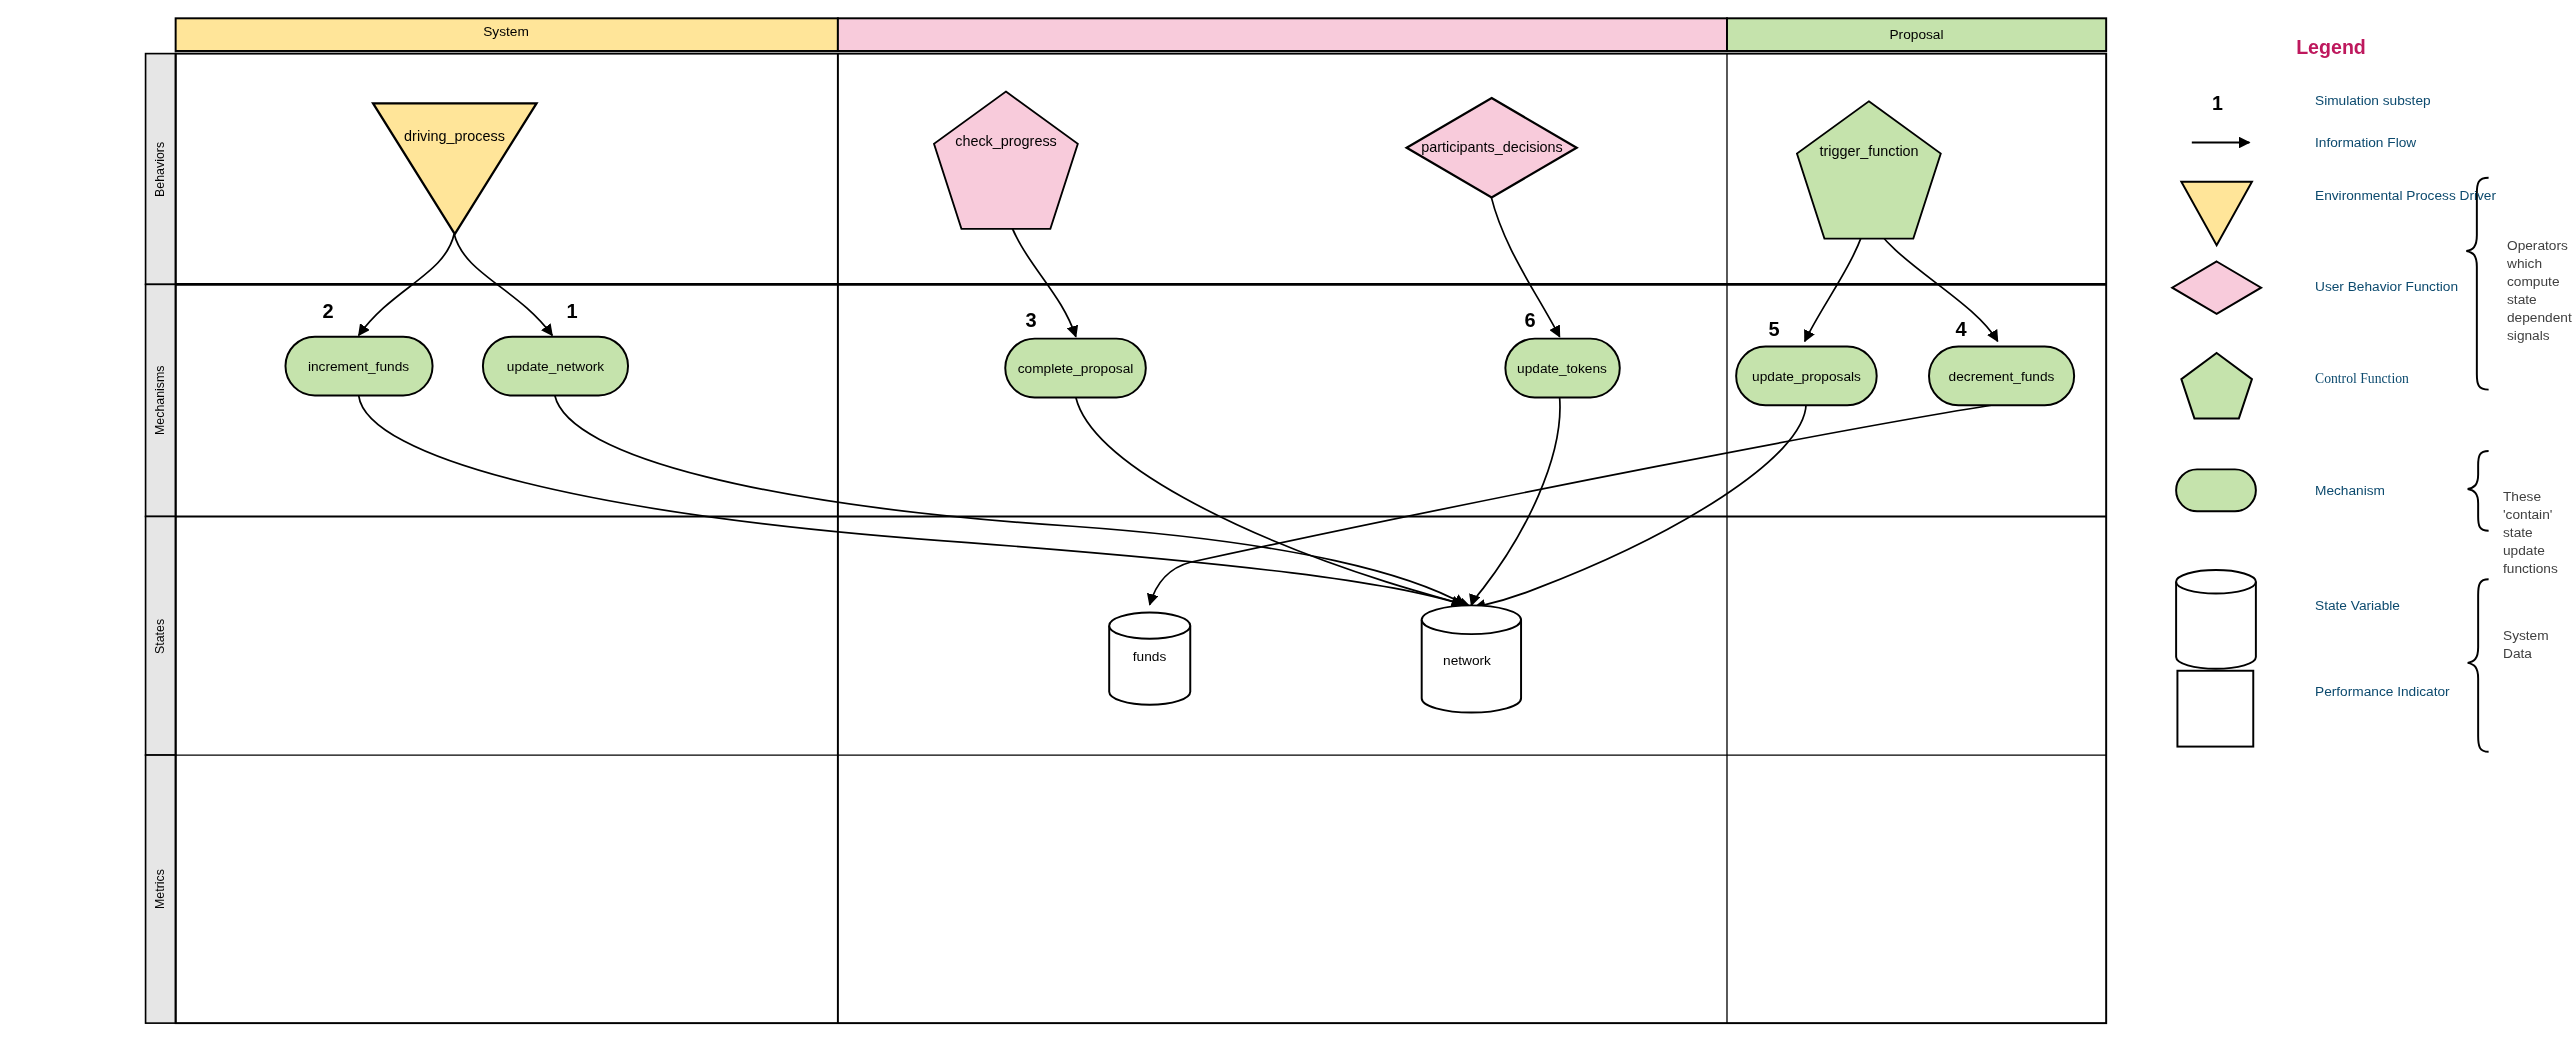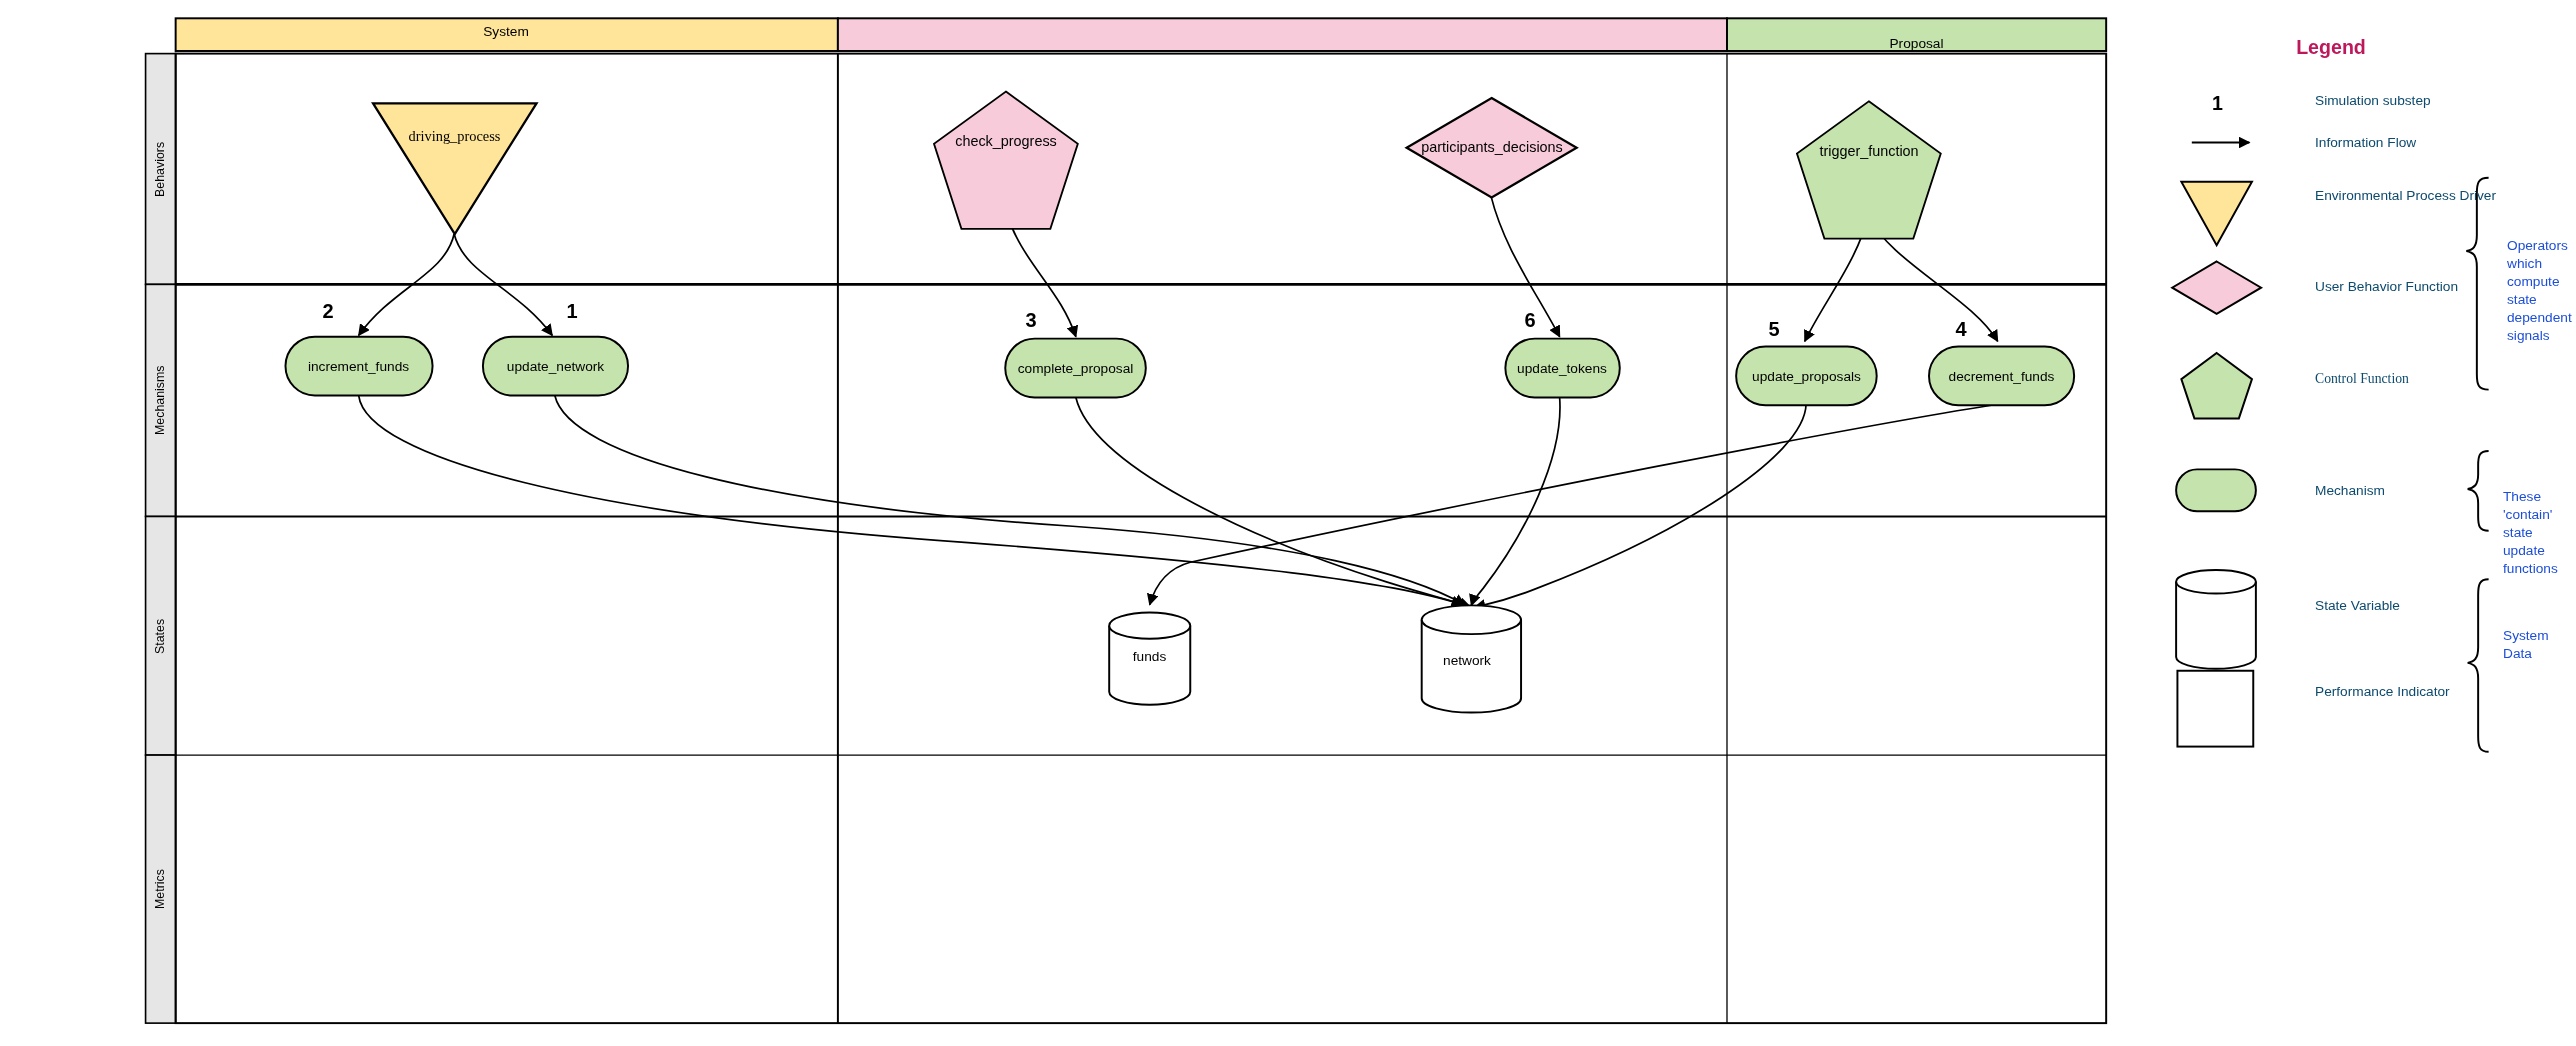--- a/index.html
+++ b/index.html
@@ -89,21 +89,21 @@
     font-size: 19.6px;
     font-weight: bold;
     color: #000;
     display: flex;
     align-items: center;
     justify-content: center;
   }
   .brace-label {
     position: absolute;
     font-size: 13.7px;
-    color: #1d4ed8;
+    color: #404040;
     line-height: 1.32;
   }
 </style>
 </head>
 <body>
 
 <div id="canvas">
 
   <svg class="svg-layer" viewBox="0 0 3939 1600">
     <defs>
@@ -209,28 +209,28 @@
       <path fill="none" stroke="#000" stroke-width="3" d="M 3806 272 C 3790 272 3788 280 3788 296 L 3788 360 C 3788 378 3782 382 3772 384
                C 3782 386 3788 390 3788 408 L 3788 572 C 3788 588 3790 596 3806 596"></path>
       <path fill="none" stroke="#000" stroke-width="3" d="M 3806 690 C 3792 690 3790 697 3790 712 L 3790 726 C 3790 742 3784 746 3774 748
                C 3784 750 3790 754 3790 770 L 3790 790 C 3790 805 3792 812 3806 812"></path>
       <path fill="none" stroke="#000" stroke-width="3" d="M 3806 886 C 3792 886 3790 894 3790 910 L 3790 990 C 3790 1008 3784 1012 3774 1014
                C 3784 1016 3790 1020 3790 1038 L 3790 1126 C 3790 1142 3792 1150 3806 1150"></path>
     </g>
   </svg>
 
   <div class="lane-header-label" style="left:175px; top:18.3px; width:662px; height:27px;">System</div>
-  <div class="lane-header-label" style="left:1727px; top:18.3px; width:379px; height:33px;margin-top:9px;">Proposal</div>
+  <div class="lane-header-label" style="left:1727px; top:18.3px; width:379px; height:33px;">Proposal</div>
 
   <div class="row-header-label" style="left:145px; top:54px; width:30px; height:231px;">Behaviors</div>
   <div class="row-header-label" style="left:145px; top:284px; width:30px; height:232px;">Mechanisms</div>
   <div class="row-header-label" style="left:145px; top:517px; width:30px; height:239px;">States</div>
   <div class="row-header-label" style="left:145px; top:755px; width:30px; height:268px;">Metrics</div>
 
-  <div class="node-label" style="left:373px; top:126px; width:163px; height:21px;font-family:Liberation Serif, serif;">driving_process</div>
+  <div class="node-label" style="left:373px; top:126px; width:163px; height:21px;">driving_process</div>
   <div class="node-label" style="left:934px; top:131px; width:144px; height:21px;">check_progress</div>
   <div class="node-label" style="left:1407px; top:137px; width:170px; height:21px;">participants_decisions</div>
   <div class="node-label" style="left:1797px; top:141px; width:144px; height:21px;">trigger_function</div>
 
   <div class="node-label small" style="left:285px; top:337px; width:147px; height:59px;">increment_funds</div>
   <div class="node-label small" style="left:483px; top:337px; width:145px; height:59px;">update_network</div>
   <div class="node-label small" style="left:1005px; top:339px; width:141px; height:59px;">complete_proposal</div>
   <div class="node-label small" style="left:1505px; top:339px; width:114px; height:59px;">update_tokens</div>
   <div class="node-label small" style="left:1736px; top:347px; width:141px; height:59px;">update_proposals</div>
   <div class="node-label small" style="left:1929px; top:347px; width:145px; height:59px;">decrement_funds</div>

